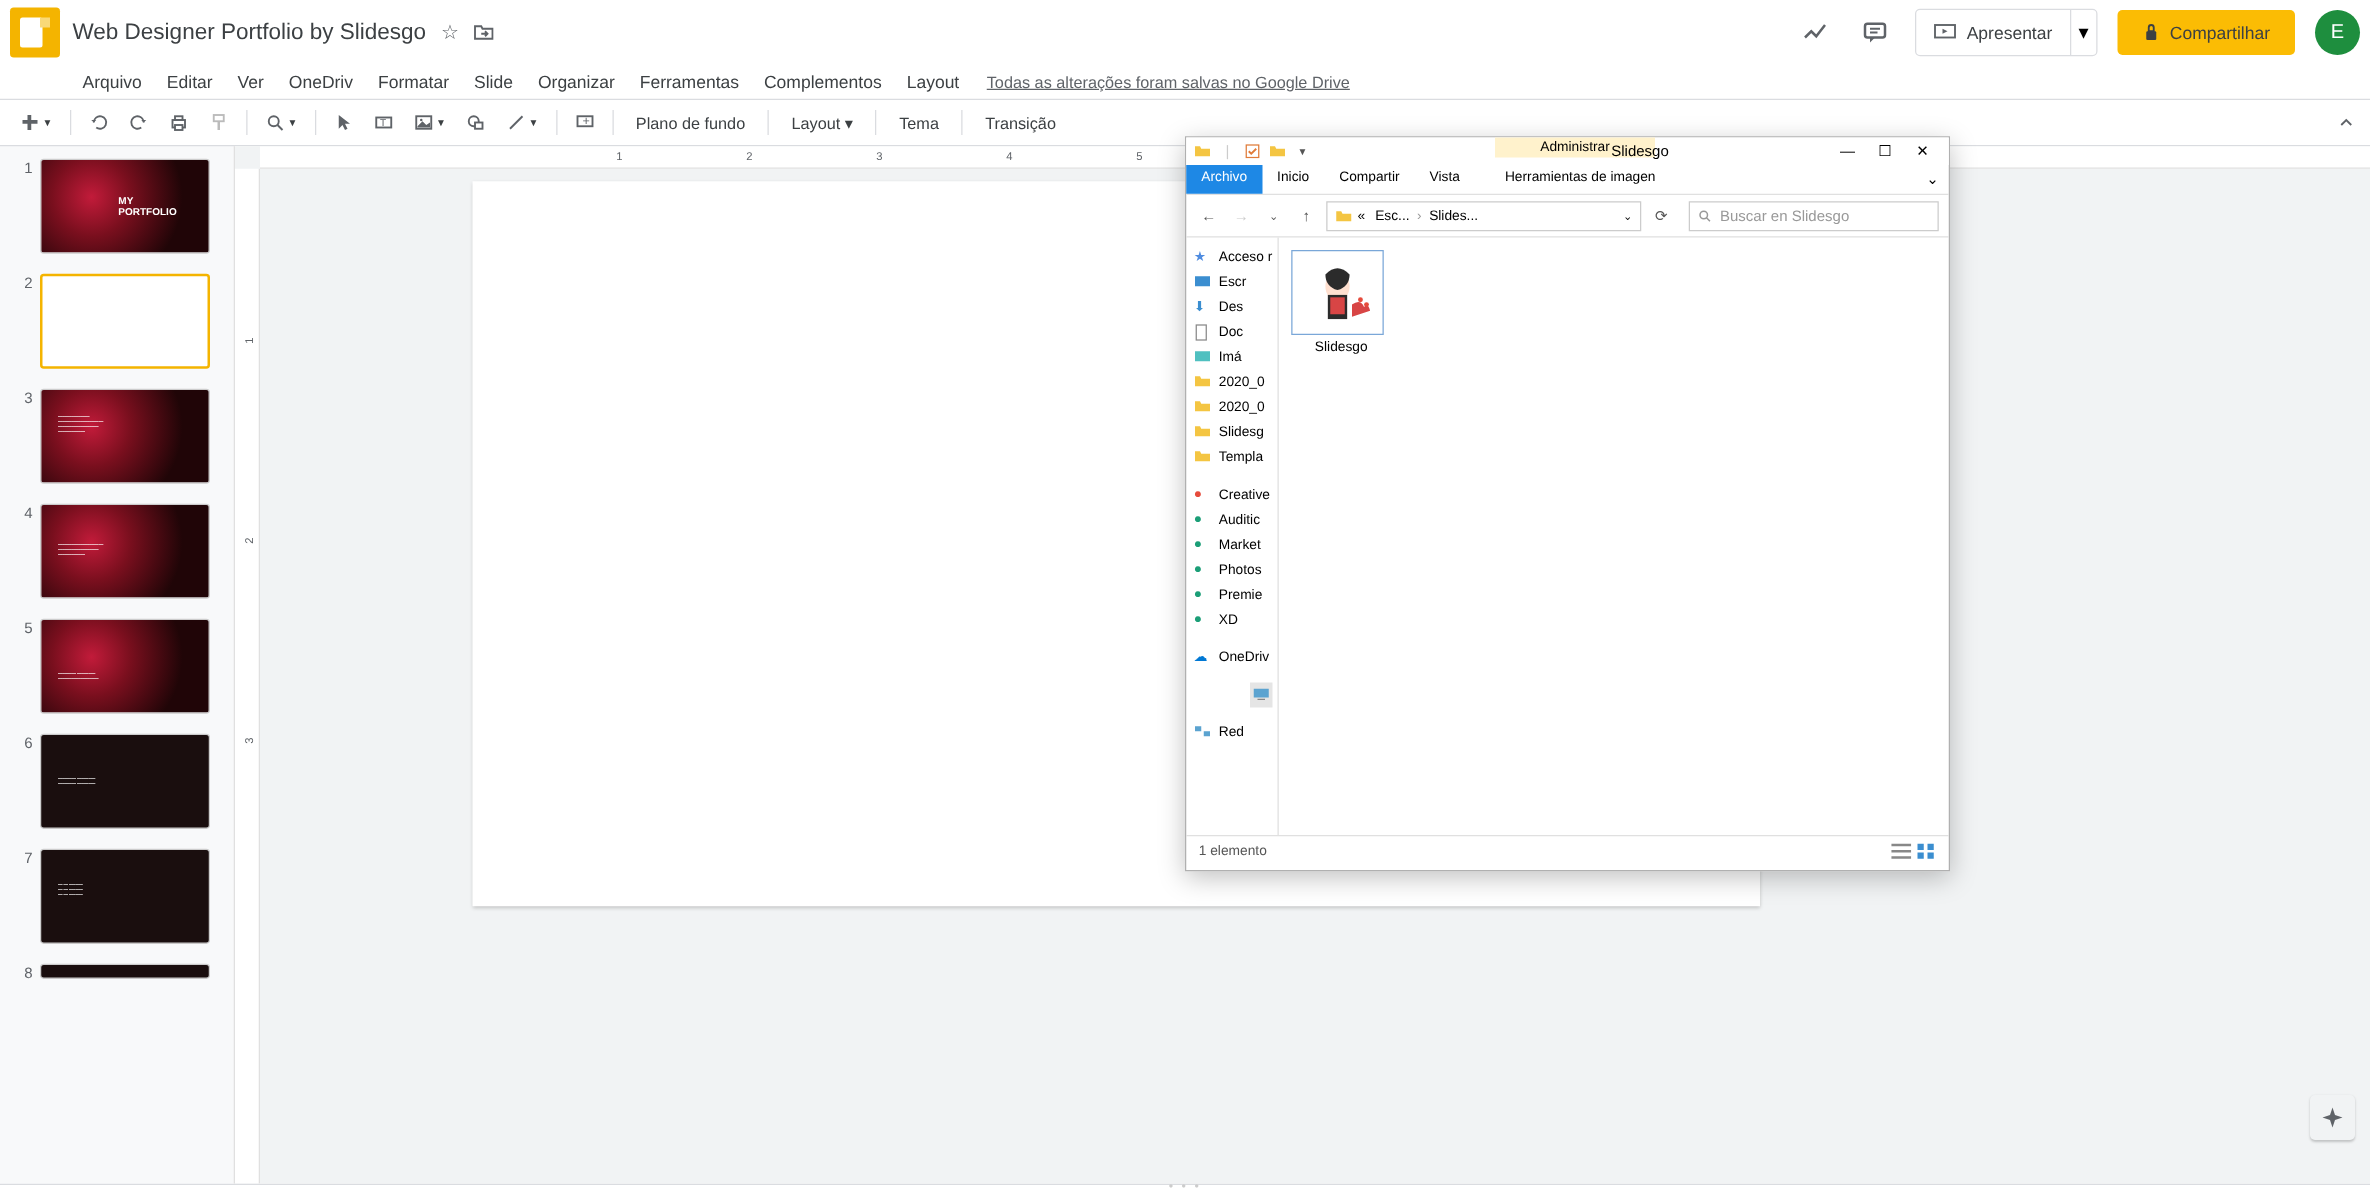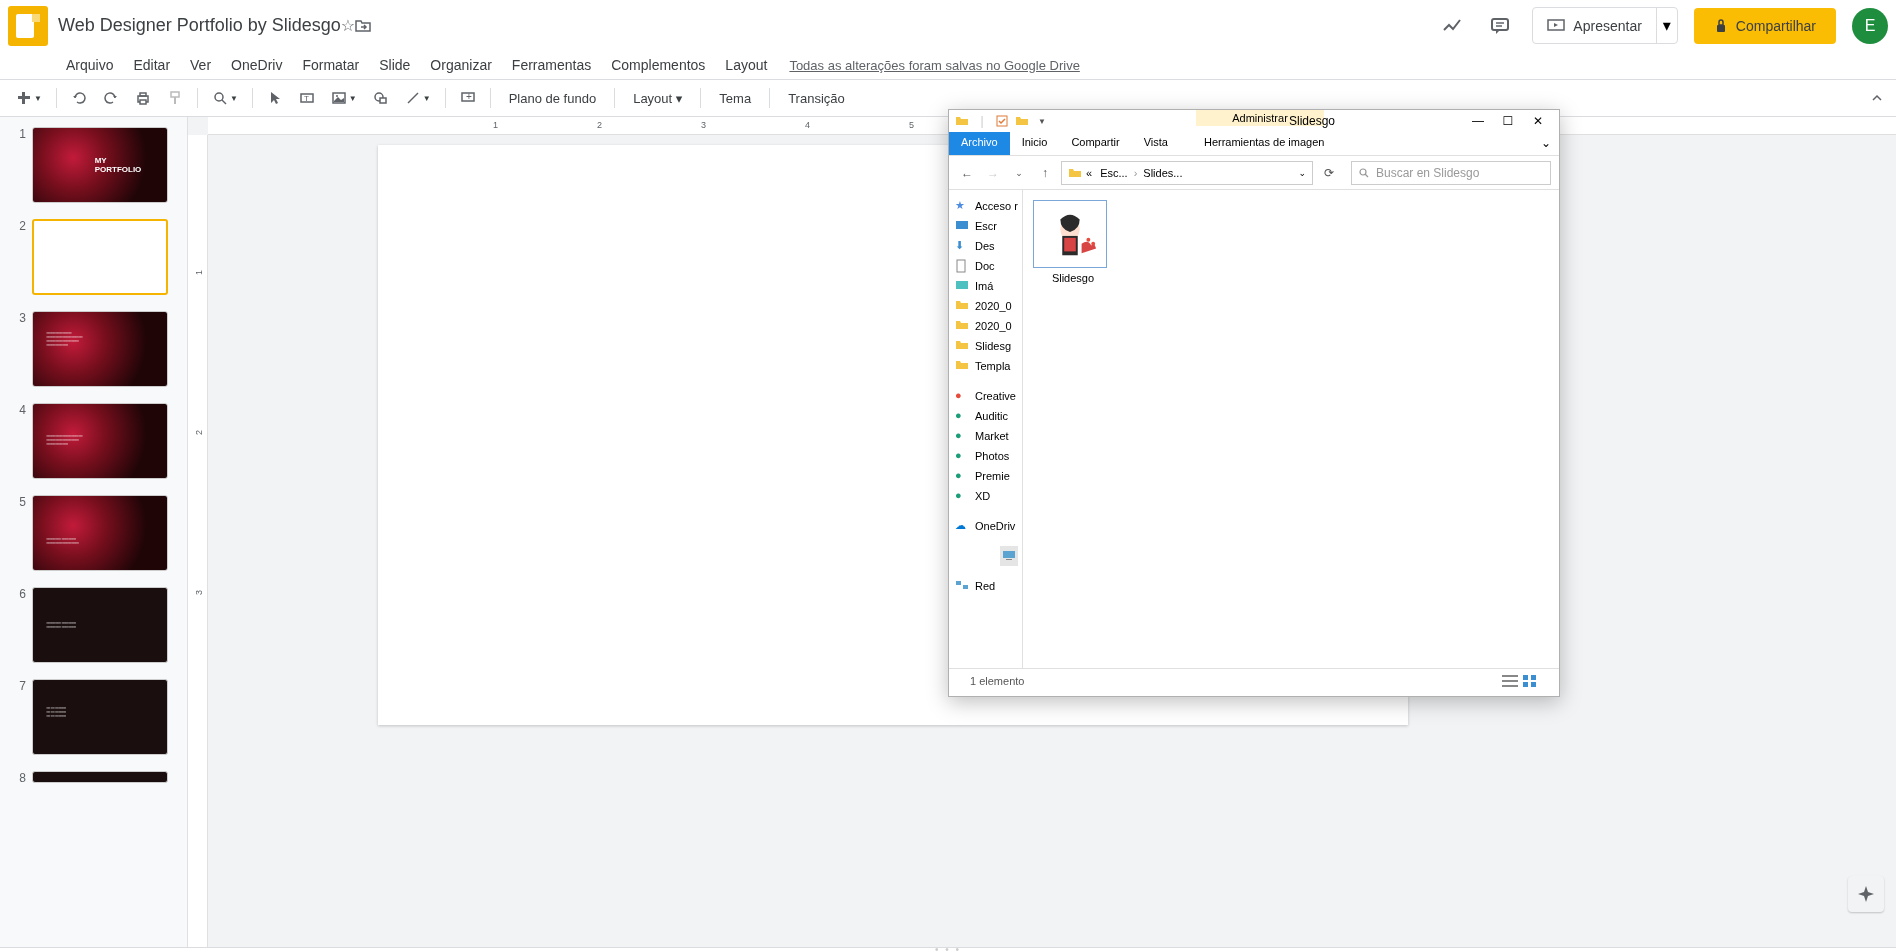--- a/index.html
+++ b/index.html
@@ -4,21 +4,21 @@
 <style>
   * { box-sizing: border-box; margin: 0; padding: 0; font-family: Arial, sans-serif; }
   body { width: 1896px; height: 952px; overflow: hidden; background: #fff; position: relative; }
 
   
   .header { height: 51px; display: flex; align-items: center; padding: 0 8px; }
   .logo { width: 40px; height: 40px; background: #f4b400; border-radius: 3px; position: relative; margin-right: 10px; }
   .logo::after { content: ""; position: absolute; top: 8px; left: 8px; width: 18px; height: 24px; background: #fff; border-radius: 2px; }
   .logo::before { content: ""; position: absolute; top: 8px; right: 8px; width: 8px; height: 8px; background: #f9d978; z-index: 2; }
   .title-area { flex: 1; }
-  .doc-title { font-size: 18px; color: #3c4043; display: inline-flex; align-items: center; }
+  .doc-title { font-size: 18px; color: #3c4043; display: inline-flex; align-items: center; gap: 12px; }
   .star-icon, .folder-icon { color: #5f6368; font-size: 16px; cursor: pointer; }
   .header-right { display: flex; align-items: center; gap: 16px; }
   .icon-btn { width: 32px; height: 32px; display: flex; align-items: center; justify-content: center; color: #5f6368; cursor: pointer; font-size: 20px; }
   .present-btn { display: flex; align-items: center; gap: 8px; border: 1px solid #dadce0; border-radius: 4px; padding: 8px 14px; font-size: 14px; color: #3c4043; cursor: pointer; }
   .present-split { border-left: 1px solid #dadce0; padding: 8px 6px; }
   .share-btn { background: #fbbc04; color: #3c4043; display: flex; align-items: center; gap: 8px; padding: 10px 20px; border-radius: 4px; font-size: 14px; font-weight: 500; cursor: pointer; }
   .avatar { width: 36px; height: 36px; border-radius: 50%; background: #1e8e3e; color: #fff; display: flex; align-items: center; justify-content: center; font-size: 16px; }
 
   
   .menu-bar { display: flex; align-items: center; padding-left: 58px; height: 28px; gap: 4px; font-size: 14px; color: #3c4043; }
@@ -83,21 +83,21 @@
   .tree-item.selected { background: #e5e5e5; margin-left: 47px; }
   .tree-icon { width: 14px; height: 14px; flex-shrink: 0; }
   .tree-group { margin-bottom: 10px; }
 
   .exp-content { flex: 1; padding: 10px; }
   .file-item { width: 80px; text-align: center; cursor: pointer; }
   .file-thumb { width: 74px; height: 68px; border: 1px solid #7aa7d8; background: #fff; padding: 4px; position: relative; }
   .file-illustration { width: 100%; height: 100%; position: relative; }
   .file-name { font-size: 11px; margin-top: 4px; }
 
-  .exp-status { height: 24px; border-top: 1px solid #e0e0e0; display: flex; align-items: center; padding: 0 21px; font-size: 11px; color: #555; }
+  .exp-status { height: 24px; border-top: 1px solid #e0e0e0; display: flex; align-items: center; padding: 0 10px; font-size: 11px; color: #555; }
   .exp-view-btns { margin-left: auto; display: flex; gap: 4px; }
   .explore-btn { position: absolute; right: 12px; bottom: 40px; width: 36px; height: 36px; background: #f1f3f4; border-radius: 4px; box-shadow: 0 1px 2px rgba(0,0,0,0.2); display: flex; align-items: center; justify-content: center; cursor: pointer; }
 
   
   svg { display: block; }
 </style>
 </head>
 <body>
 
 <div class="header">

